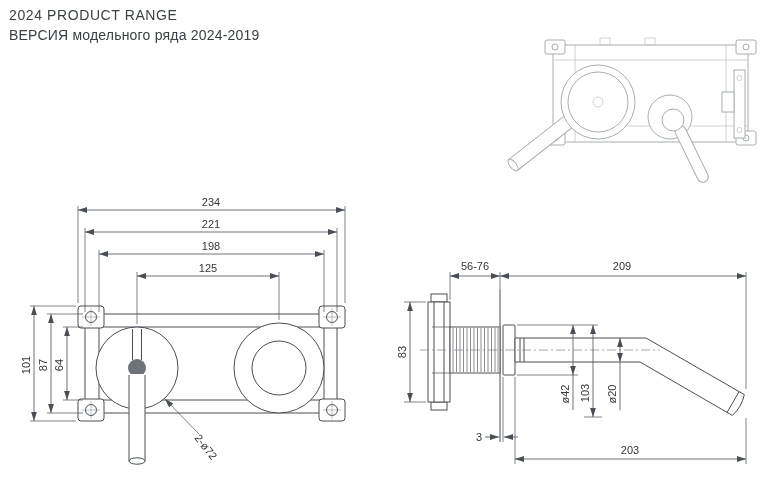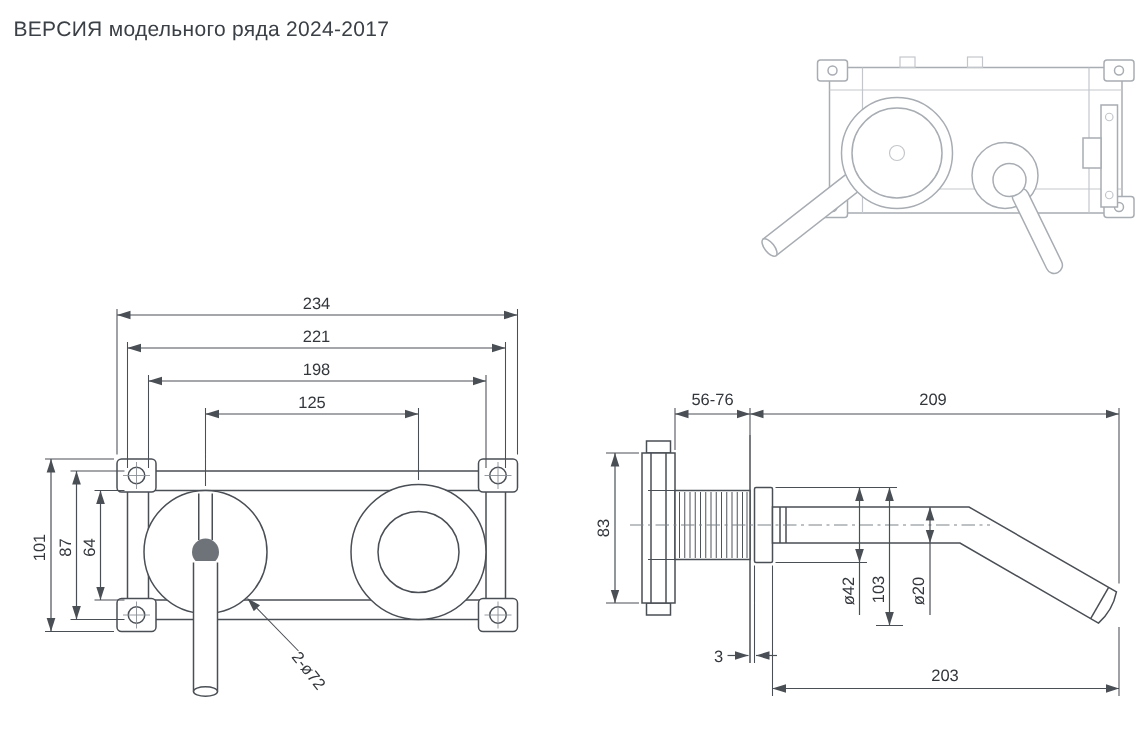--- a/index.html
+++ b/index.html
@@ -24,21 +24,22 @@
   .g1{stroke:#a8adb3;stroke-width:1;fill:none}
   .g1w{stroke:#a8adb3;stroke-width:1;fill:#fff}
   .g2{stroke:#c3c7cb;stroke-width:.8;fill:none}
 </style>
 </head>
 <body>
 
 <div class="page">
 
   <div class="hdr">
-    <div class="l2">ВЕРСИЯ модельного ряда 2024-2017</div>
+    <div class="l1">2024 PRODUCT RANGE</div>
+    <div class="l2">ВЕРСИЯ модельного ряда 2024-2019</div>
   </div>
 
   <svg class="s-illu" width="266" height="172" viewBox="0 0 266 172">
     <g>
       <rect class="g1" x="58" y="13" width="195" height="97" rx="4"></rect>
       <line class="g2" x1="58" y1="28" x2="253" y2="28"></line>
       <line class="g2" x1="58" y1="94" x2="253" y2="94"></line>
       <line class="g2" x1="80" y1="13" x2="80" y2="110"></line>
       <line class="g2" x1="231" y1="13" x2="231" y2="110"></line>
       <rect class="g1w" x="50" y="8" width="20" height="14" rx="2"></rect>

